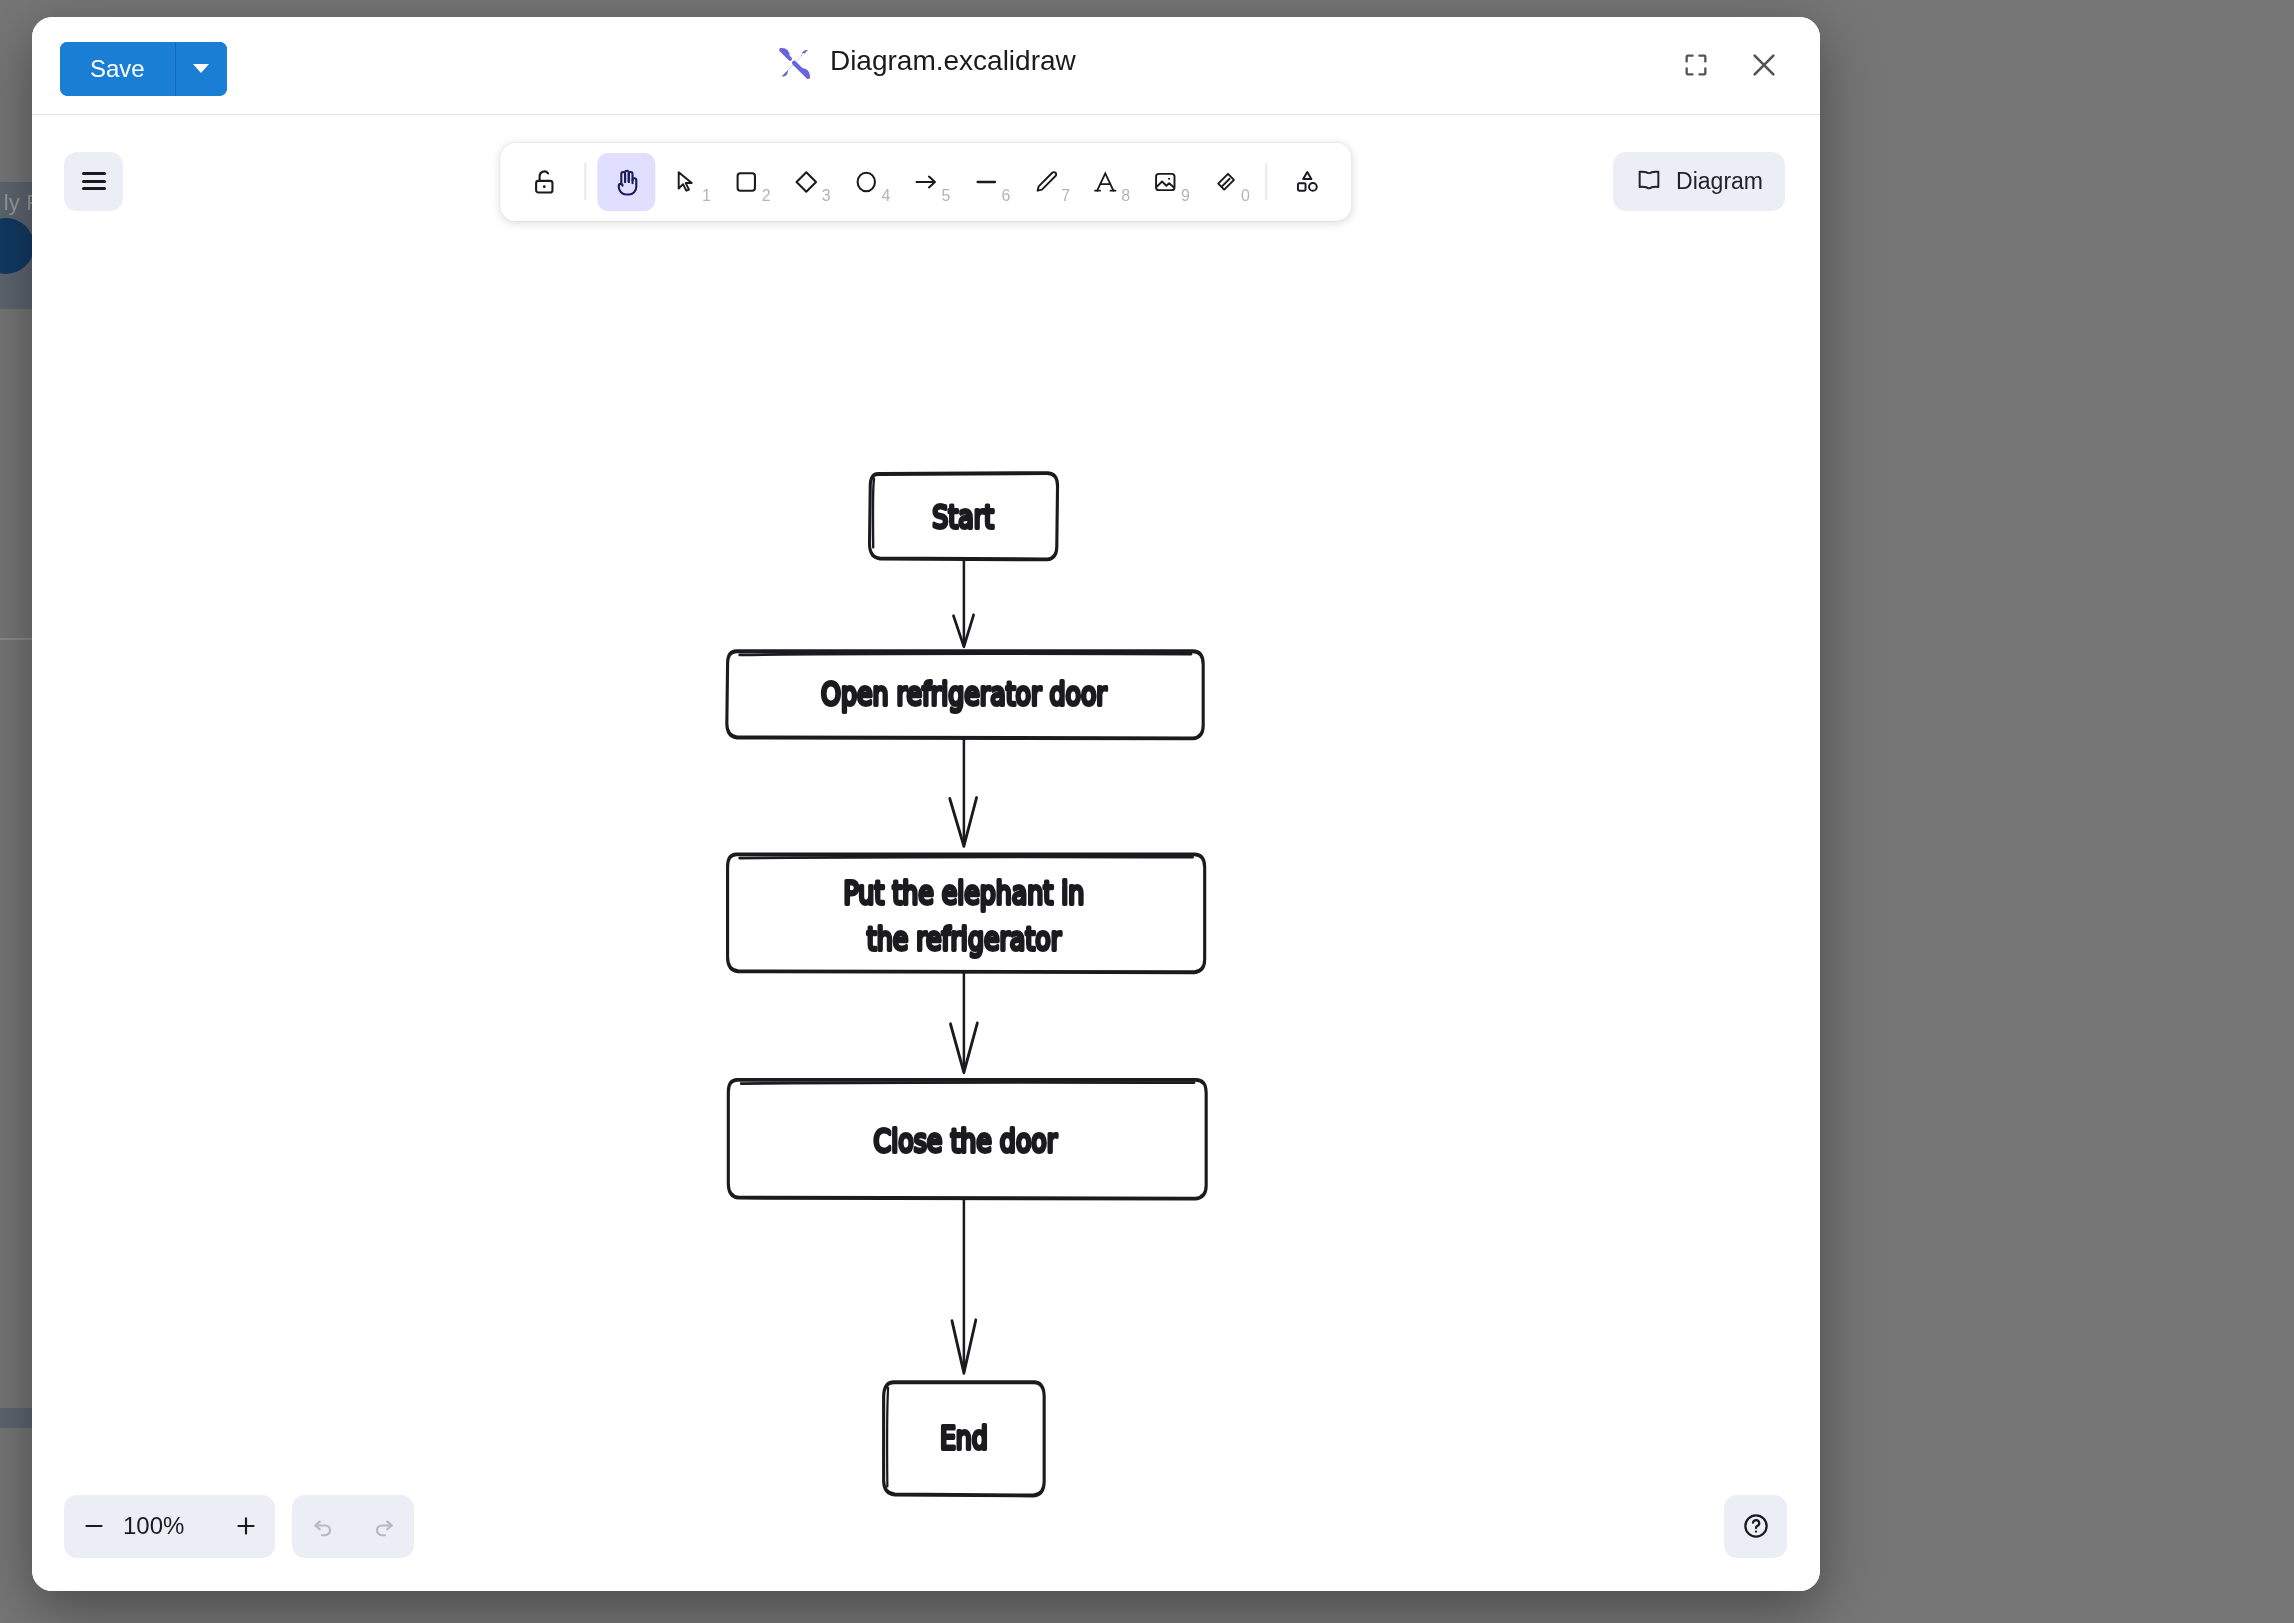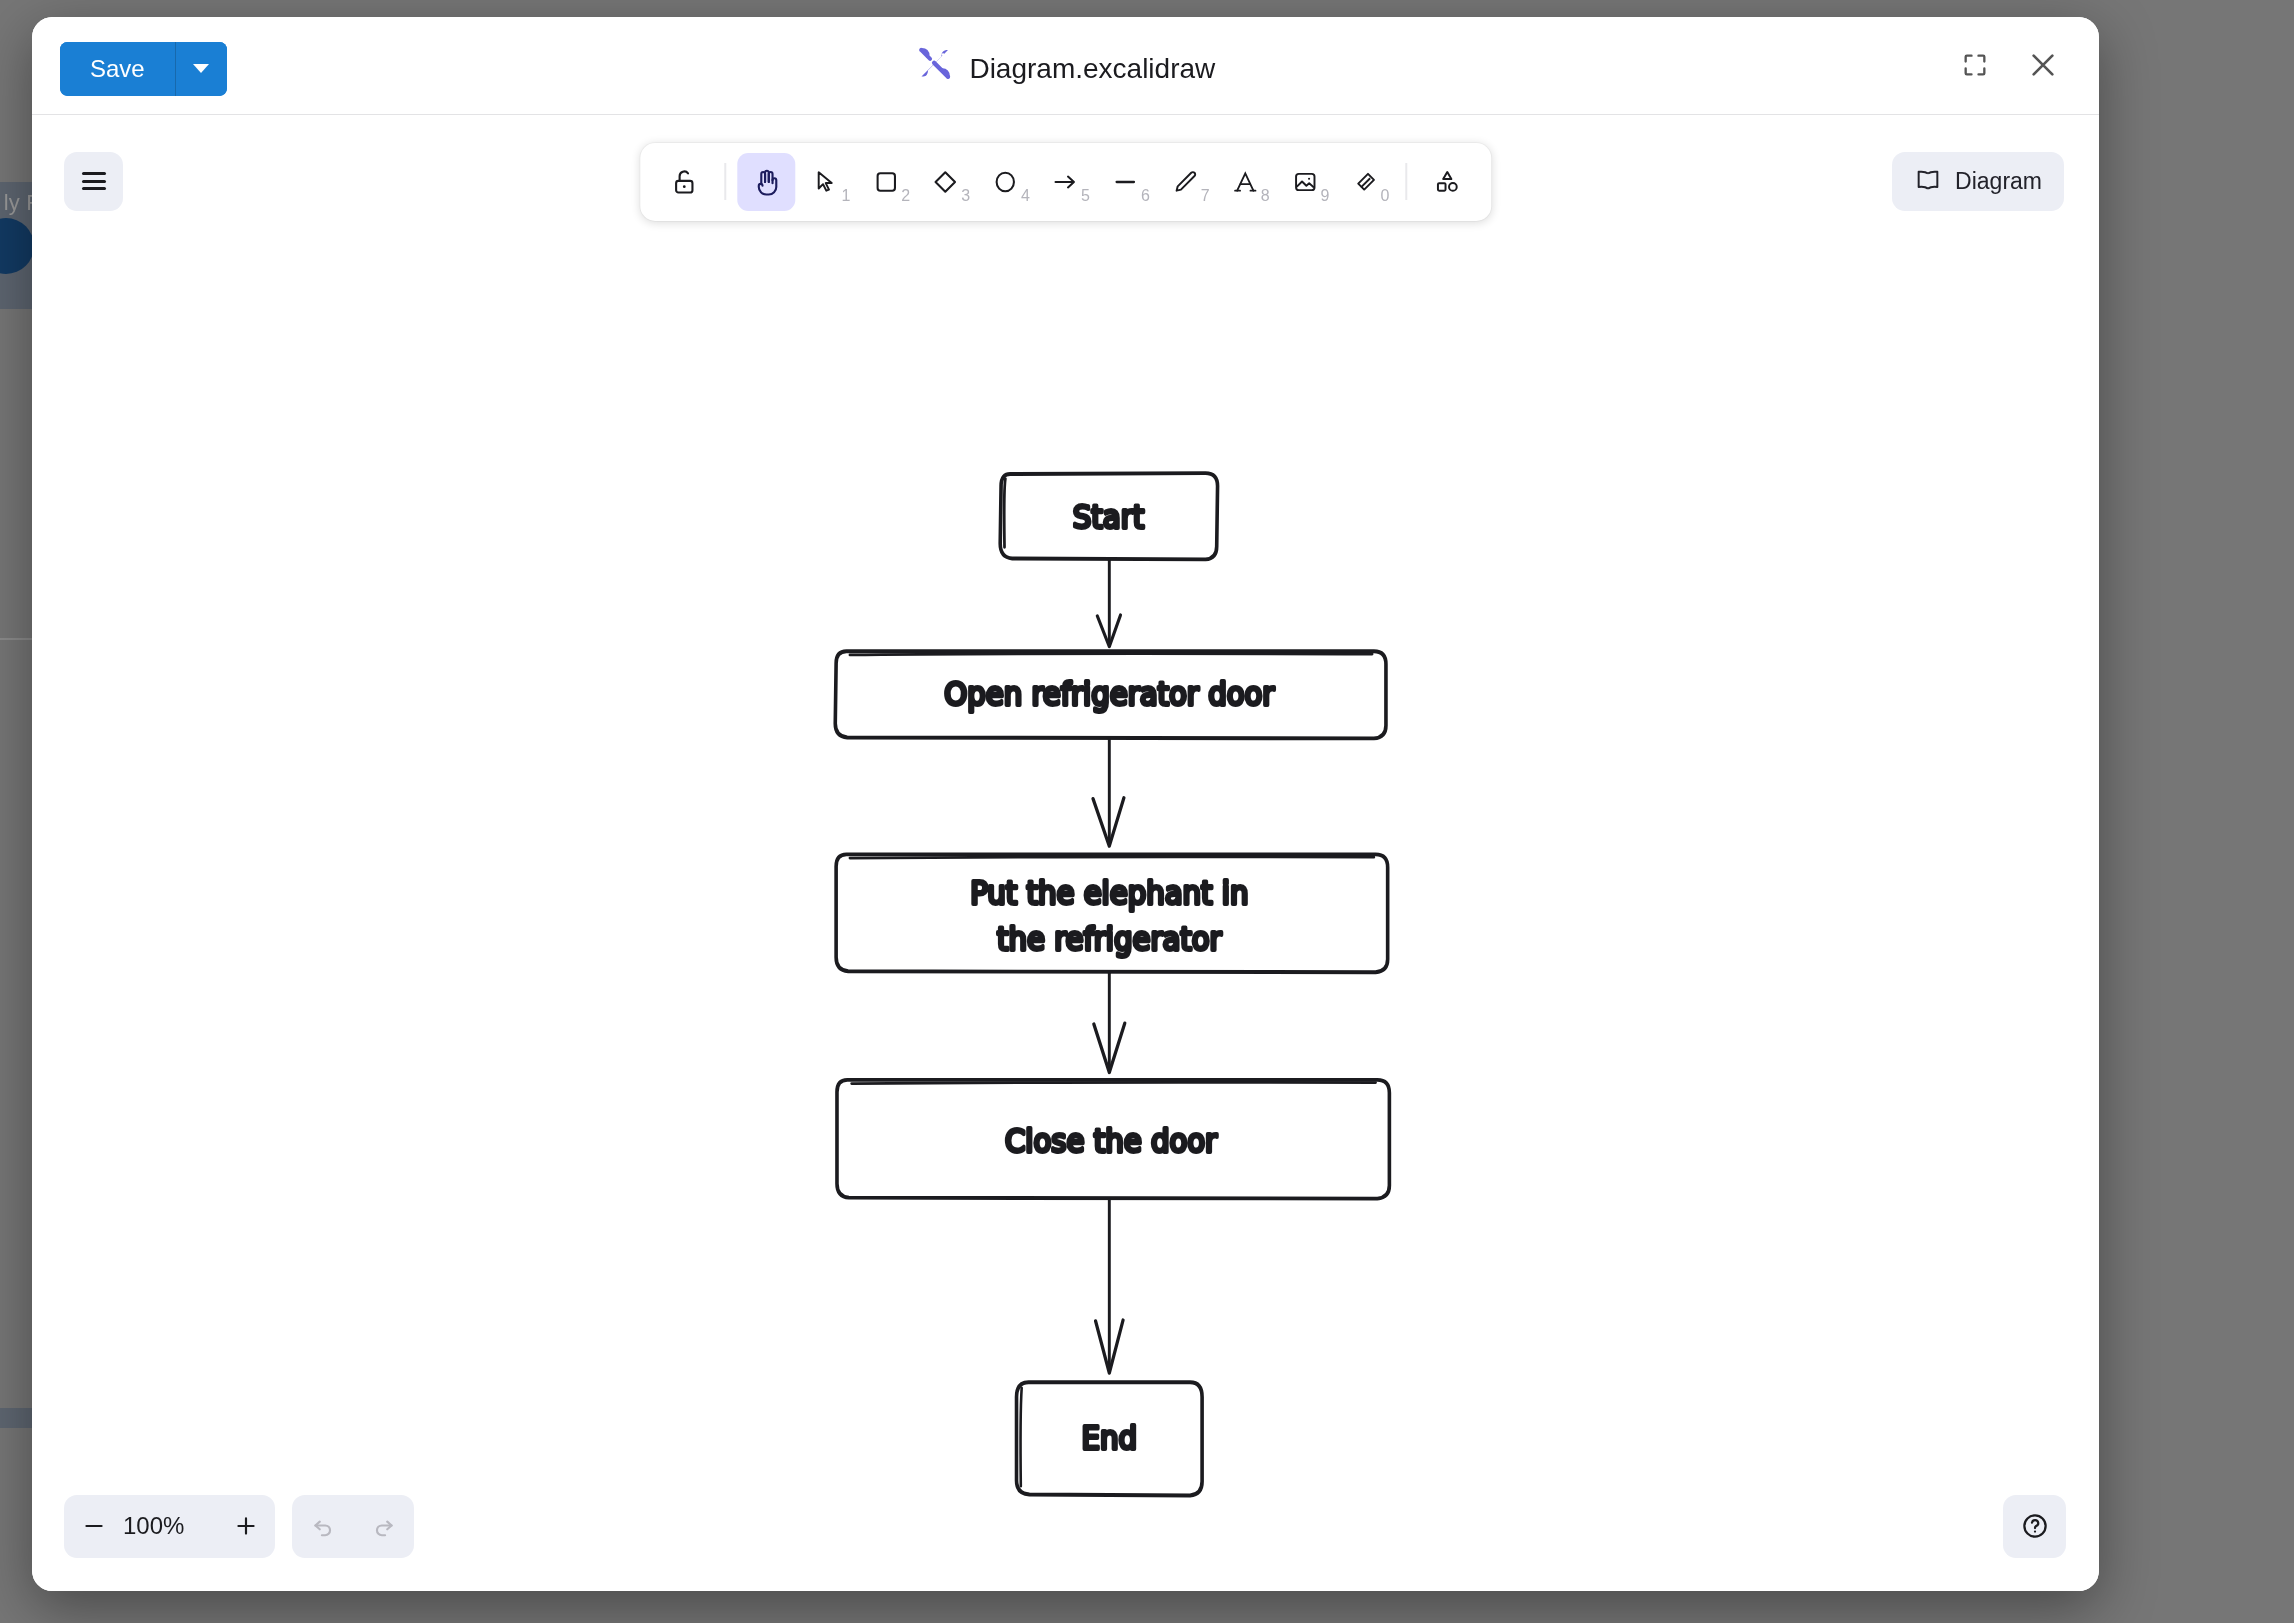--- a/index.html
+++ b/index.html
@@ -31,21 +31,21 @@
   }
   .bg-divider {
     position: absolute; left: 0; top: 638px; width: 37px; height: 1.9px;
     background: #8b8b8b;
   }
 
   
   .modal {
     position: absolute;
     left: 32px; top: 16.7px;
-    width: 2067px; height: 1574px;
+    width: 1788px; height: 1574px;
     background: #ffffff;
     border-radius: 20.4px;
     box-shadow: 0 16.7px 56px rgba(0,0,0,.38);
     overflow: hidden;
   }
 
   
   .modal-header {
     position: relative;
     height: 98px;
@@ -75,21 +75,21 @@
   }
   .caret-tri {
     width: 0; height: 0;
     border-left: 8.3px solid transparent;
     border-right: 8.3px solid transparent;
     border-top: 9.3px solid #ffffff;
   }
   .doc-title {
     position: absolute; left: 50%; top: 50%;
     transform: translate(-50%, -50%);
-    display: flex; align-items: flex-end; gap: 16.7px;
+    display: flex; align-items: flex-start; gap: 16.7px;
     white-space: nowrap;
   }
   .doc-title-text {
     font-size: 28px; color: #1b1b1f; font-weight: 400;
   }
   .win-controls {
     position: absolute; right: 32px; top: 50%;
     transform: translateY(-50%);
     display: flex; align-items: center; gap: 20.4px;
   }

